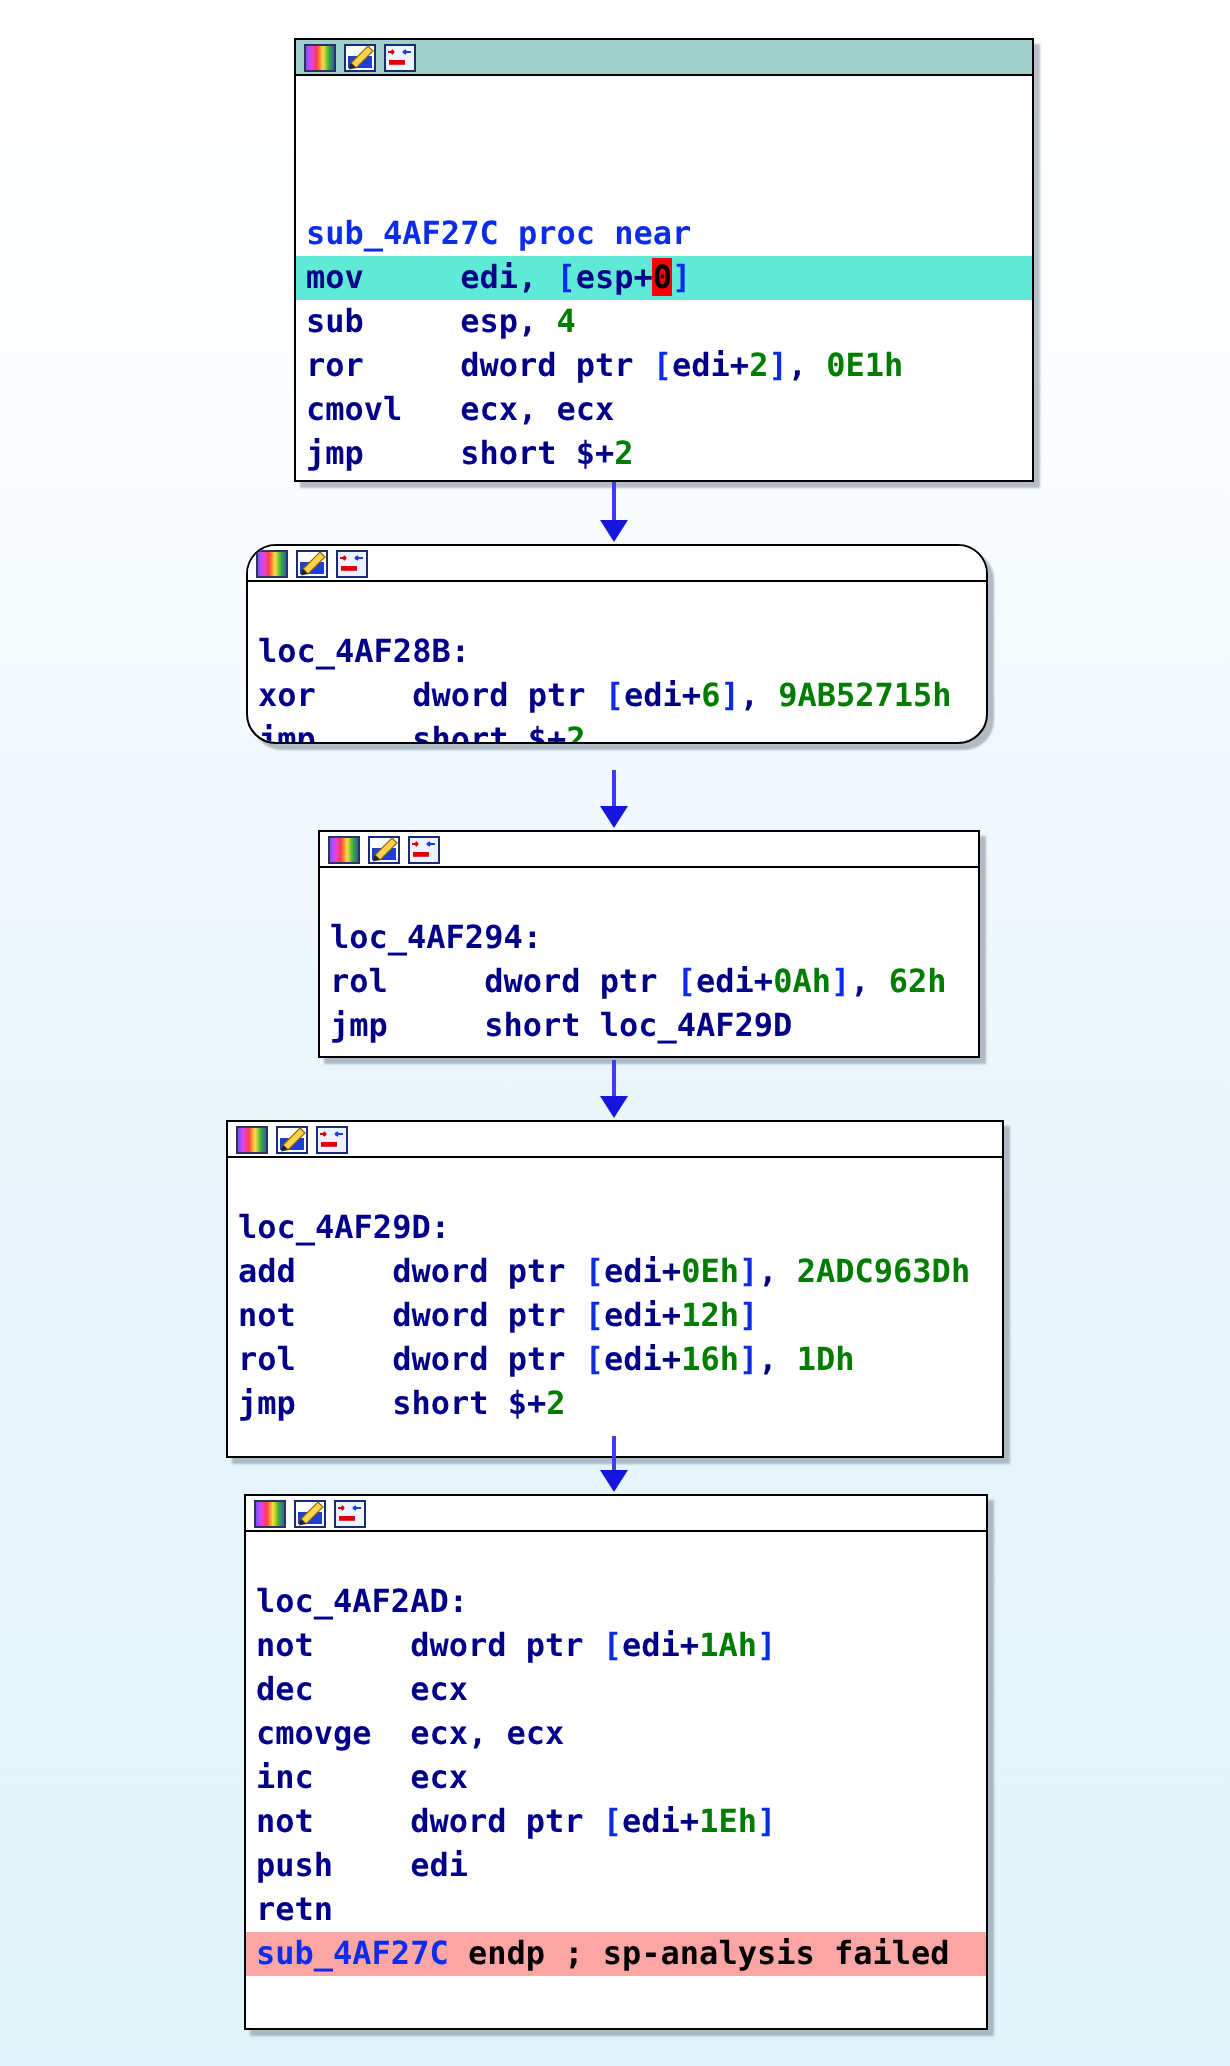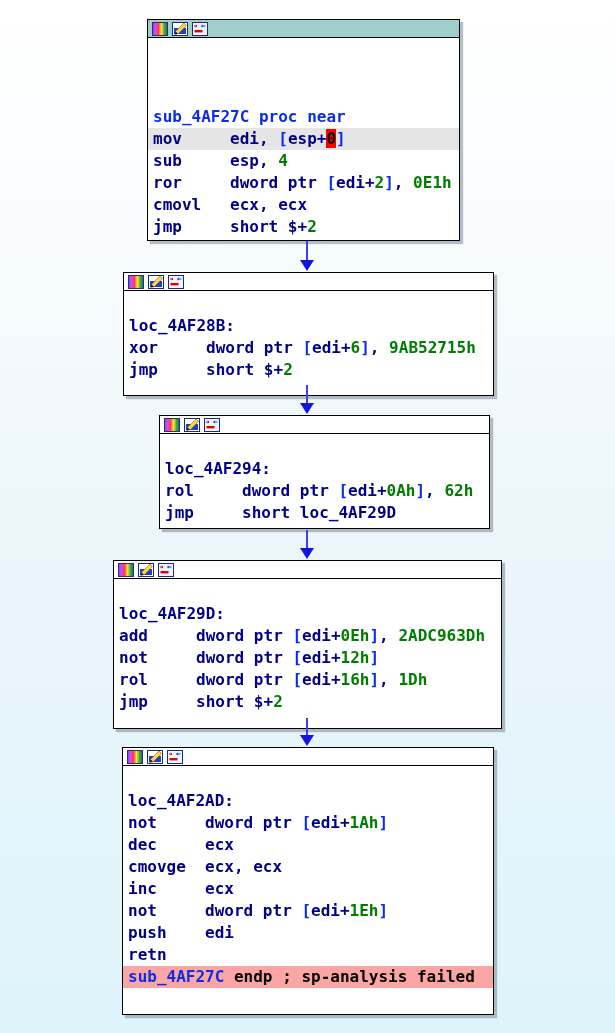--- a/index.html
+++ b/index.html
@@ -30,42 +30,42 @@
   }
   .node.selected .node-title{background:#a0cfcb;}
   .tbar-icon{width:16px;height:14px;display:block;cursor:pointer;}
   .node-body{
     font:bold 16px/22px "DejaVu Sans Mono",monospace;
     white-space:pre;
     padding-top:2px;
     color:#000089;
   }
   .line{height:22px;padding-left:5px;}
-  .line.gray{background:#e5e5e5;}
+  .line.gray{background:#5eead4;}
   .line.red{background:#fca5a5;}
   .c-navy{color:#000089;}
   .c-blue{color:#0b2de8;}
   .c-green{color:#007d00;}
   .c-black{color:#000000;}
   .c-hlred{color:#000000;background:#ff0000;}
   .edge{position:absolute;width:16px;display:flex;flex-direction:column;align-items:center;}
   .edge-line{width:2px;background:#3d3df2;flex:1;}
   .edge-head{
     width:0;height:0;
     border-left:7px solid transparent;
     border-right:7px solid transparent;
     border-top:11px solid #1515dd;
   }
 </style>
 </head>
 <body>
 
 <div id="canvas">
 
-  <div class="node selected" style="left:147px;top:19px;width:313px;height:222px;">
+  <div class="node selected" style="left:147px;top:19px;width:370px;height:222px;">
     <div class="node-title">
       <svg class="tbar-icon" viewBox="0 0 16 14">
         <defs>
             <linearGradient id="rg0" x1="0" y1="0" x2="1" y2="0">
           <stop offset="0" stop-color="#5a5aff"></stop>
               <stop offset="0.2" stop-color="#e040ff"></stop>
           <stop offset="0.4" stop-color="#ff4040"></stop>
               <stop offset="0.6" stop-color="#ffe040"></stop>
           <stop offset="0.8" stop-color="#35b035"></stop>
               <stop offset="1" stop-color="#3050c0"></stop>
@@ -87,21 +87,21 @@
       </svg>
     </div>
     <div class="node-body"><div class="line"></div><div class="line"></div><div class="line"></div><div class="line"><span class="c-blue">sub_4AF27C proc near</span></div><div class="line gray"><span class="c-navy">mov     edi, </span><span class="c-blue">[</span><span class="c-navy">esp+</span><span class="c-hlred">0</span><span class="c-blue">]</span></div><div class="line"><span class="c-navy">sub     esp, </span><span class="c-green">4</span></div><div class="line"><span class="c-navy">ror     dword ptr </span><span class="c-blue">[</span><span class="c-navy">edi+</span><span class="c-green">2</span><span class="c-blue">]</span><span class="c-navy">, </span><span class="c-green">0E1h</span></div><div class="line"><span class="c-navy">cmovl   ecx, ecx</span></div><div class="line"><span class="c-navy">jmp     short $+</span><span class="c-green">2</span></div></div>
   </div>
 
   <div class="edge" style="left:299px;top:241px;height:30px;">
     <div class="edge-line"></div>
     <div class="edge-head"></div>
   </div>
 
-  <div class="node" style="left:123px;top:272px;width:371px;height:124px;">
+  <div class="node" style="left:123px;top:272px;width:371px;height:100px;border-radius:15px;">
     <div class="node-title">
       <svg class="tbar-icon" viewBox="0 0 16 14">
         <rect x="0.5" y="0.5" width="15" height="13" fill="url(#rg0)" stroke="#303060"></rect>
       </svg>
       <svg class="tbar-icon" viewBox="0 0 16 14">
         <rect x="0.5" y="0.5" width="15" height="13" fill="#ffffff" stroke="#1a2b7a"></rect>
         <rect x="2" y="6" width="12" height="6" fill="#1e3fd0"></rect>
         <polygon points="12,1 14.5,3.5 6,12 3.5,9.5" fill="#ffd24a" stroke="#8a6a00" stroke-width="0.6"></polygon>
         <polygon points="3.5,9.5 6,12 2.5,12.8" fill="#222222"></polygon>
       </svg>

